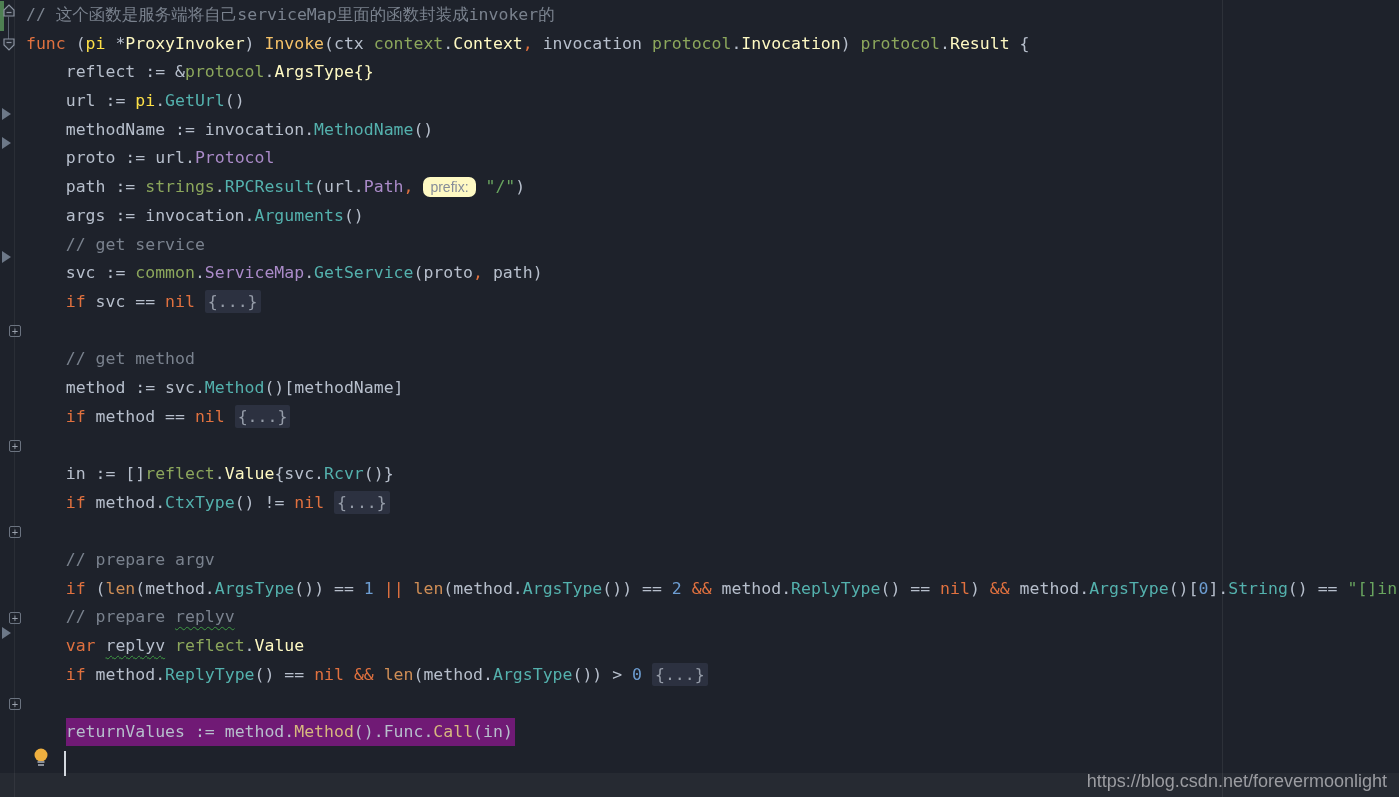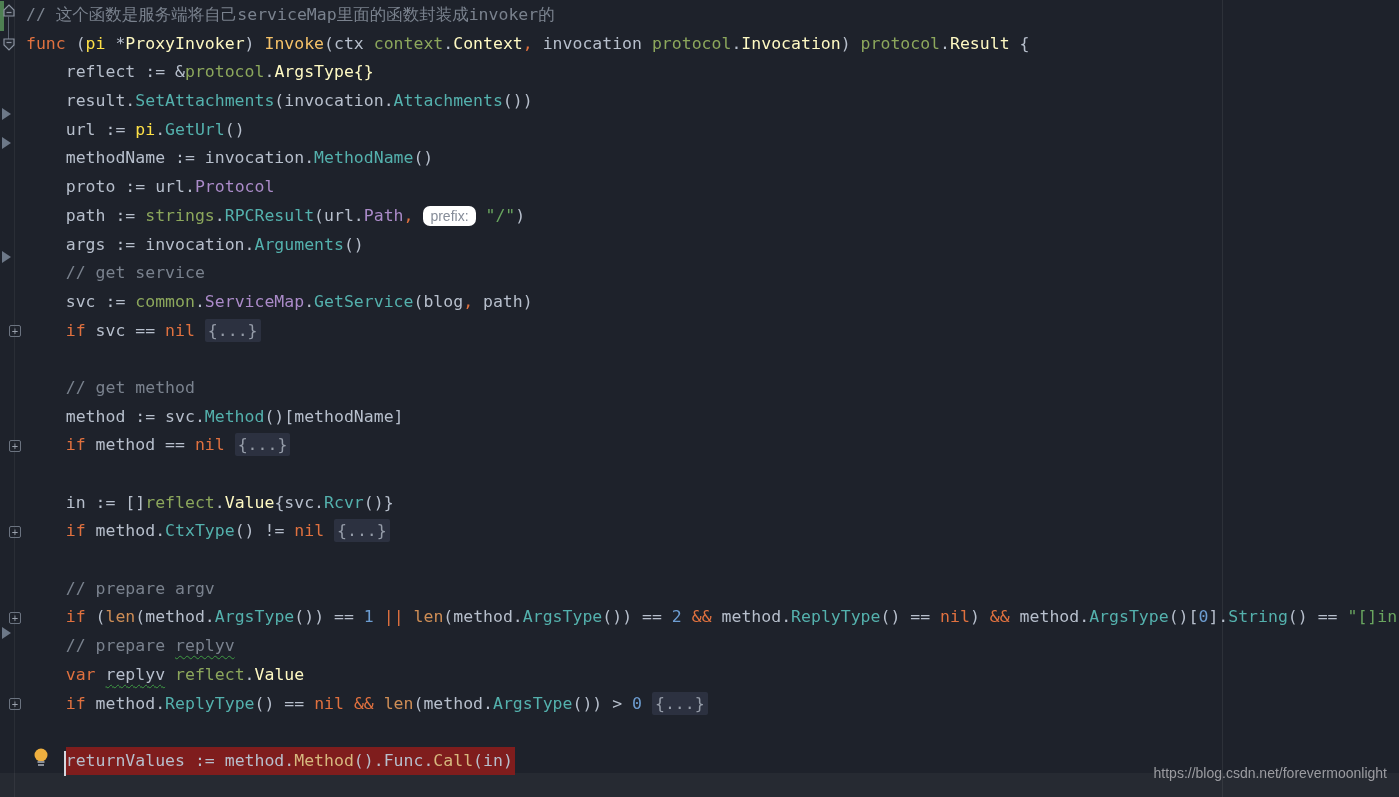--- a/index.html
+++ b/index.html
@@ -31,42 +31,42 @@
   .blue{color:#fde047;}
   .num{color:#6d9dd1;}
   .str{color:#69a55f;}
   .field{color:#ab8bc9;}
   .opo{color:#e0713f;}
   .builtin{color:#cf8e56;}
   .tan{color:#d6b87e;}
   .sq{text-decoration:underline;text-decoration-style:wavy;text-decoration-color:#3f9b43;text-decoration-thickness:1px;text-underline-offset:4px;}
   .fold{background:#2c3140;color:#959ca8;border-radius:2px;padding:2px 3px;}
   .hint{
-    background:#ffffff;color:#868d99;border-radius:7px;padding:2px 7px;
+    background:#fef9c3;color:#868d99;border-radius:7px;padding:2px 7px;
     font-family:"Liberation Sans",sans-serif;font-size:14px;
   }
-  .sel{background:#7f1d1d;padding:4px 2px 5px 0;}
+  .sel{background:#701a75;padding:4px 2px 5px 0;}
   #caret{position:absolute;left:64px;top:751px;width:2px;height:25px;background:#d3d8df;}
 
   
   .fold-arrow{
     position:absolute;left:2px;width:0;height:0;
     border-left:9px solid #6d7888;border-top:6px solid transparent;border-bottom:6px solid transparent;
   }
   .plus-box{
     position:absolute;left:9px;width:12px;height:12px;box-sizing:border-box;
     border:1px solid #6b7380;border-radius:2px;color:#9aa1ad;
     font:11px/10px "Liberation Sans",sans-serif;text-align:center;
   }
   .region-marker{position:absolute;left:2px;}
   #bulb{position:absolute;left:32px;top:747px;}
 
   #watermark{
-    position:absolute;right:12px;bottom:16px;
-    font-family:"Liberation Sans",sans-serif;font-size:14px;color:#9b9ca1;
+    position:absolute;right:12px;bottom:5px;
+    font-family:"Liberation Sans",sans-serif;font-size:18px;color:#9b9ca1;
   }
 </style>
 </head>
 <body>
 
 <div id="margin-guide"></div>
 <div id="gutter-line"></div>
 <div id="bottom-band"></div>
 <div id="change-bar"></div>
 
@@ -85,28 +85,27 @@
   <rect x="5.5" y="14" width="7" height="2" fill="#8a8f98"></rect>
   <rect x="6" y="17" width="6" height="2" fill="#8a8f98"></rect>
 </svg>
 
 <div id="caret"></div>
 
 <div id="code-lines">
     <div class="code-line"><span class="cmt">// 这个函数是服务端将自己serviceMap里面的函数封装成invoker的</span></div>
     <div class="code-line"><span class="kw">func </span><span class="def">(</span><span class="blue">pi</span><span class="def"> *</span><span class="typ">ProxyInvoker</span><span class="def">) </span><span class="fndecl">Invoke</span><span class="def">(</span><span class="def">ctx </span><span class="pkg">context</span><span class="def">.</span><span class="typ">Context</span><span class="opo">,</span><span class="def"> invocation </span><span class="pkg">protocol</span><span class="def">.</span><span class="typ">Invocation</span><span class="def">) </span><span class="pkg">protocol</span><span class="def">.</span><span class="typ">Result</span><span class="def"> {</span></div>
     <div class="code-line"><span class="def">    reflect := </span><span class="def">&amp;</span><span class="pkg">protocol</span><span class="def">.</span><span class="typ">ArgsType</span><span class="typ">{}</span></div>
-    <div class="code-line"><span class="def">    result.</span><span class="fn">SetAttachments</span><span class="def">(invocation.</span><span class="fn">Attachments</span><span class="def">())</span></div>
     <div class="code-line"><span class="def">    url := </span><span class="blue">pi</span><span class="def">.</span><span class="fn">GetUrl</span><span class="def">()</span></div>
     <div class="code-line"><span class="def">    methodName := invocation.</span><span class="fn">MethodName</span><span class="def">()</span></div>
     <div class="code-line"><span class="def">    proto := url.</span><span class="field">Protocol</span></div>
     <div class="code-line"><span class="def">    path := </span><span class="pkg">strings</span><span class="def">.</span><span class="fn">RPCResult</span><span class="def">(url.</span><span class="field">Path</span><span class="opo">,</span><span class="def"> </span><span class="hint">prefix:</span><span class="def"> </span><span class="str">"/"</span><span class="def">)</span></div>
     <div class="code-line"><span class="def">    args := invocation.</span><span class="fn">Arguments</span><span class="def">()</span></div>
     <div class="code-line"><span class="cmt">    // get service</span></div>
-    <div class="code-line"><span class="def">    svc := </span><span class="pkg">common</span><span class="def">.</span><span class="field">ServiceMap</span><span class="def">.</span><span class="fn">GetService</span><span class="def">(blog</span><span class="opo">,</span><span class="def"> path)</span></div>
+    <div class="code-line"><span class="def">    svc := </span><span class="pkg">common</span><span class="def">.</span><span class="field">ServiceMap</span><span class="def">.</span><span class="fn">GetService</span><span class="def">(proto</span><span class="opo">,</span><span class="def"> path)</span></div>
     <div class="code-line"><span class="def">    </span><span class="kw">if </span><span class="def">svc == </span><span class="kw">nil </span><span class="fold">{...}</span></div>
     <div class="code-line"></div>
     <div class="code-line"><span class="cmt">    // get method</span></div>
     <div class="code-line"><span class="def">    method := svc.</span><span class="fn">Method</span><span class="def">()[methodName]</span></div>
     <div class="code-line"><span class="def">    </span><span class="kw">if </span><span class="def">method == </span><span class="kw">nil </span><span class="fold">{...}</span></div>
     <div class="code-line"></div>
     <div class="code-line"><span class="def">    in := []</span><span class="pkg">reflect</span><span class="def">.</span><span class="typ">Value</span><span class="def">{svc.</span><span class="fn">Rcvr</span><span class="def">()}</span></div>
     <div class="code-line"><span class="def">    </span><span class="kw">if </span><span class="def">method.</span><span class="fn">CtxType</span><span class="def">() != </span><span class="kw">nil </span><span class="fold">{...}</span></div>
     <div class="code-line"></div>
     <div class="code-line"><span class="cmt">    // prepare argv</span></div>

